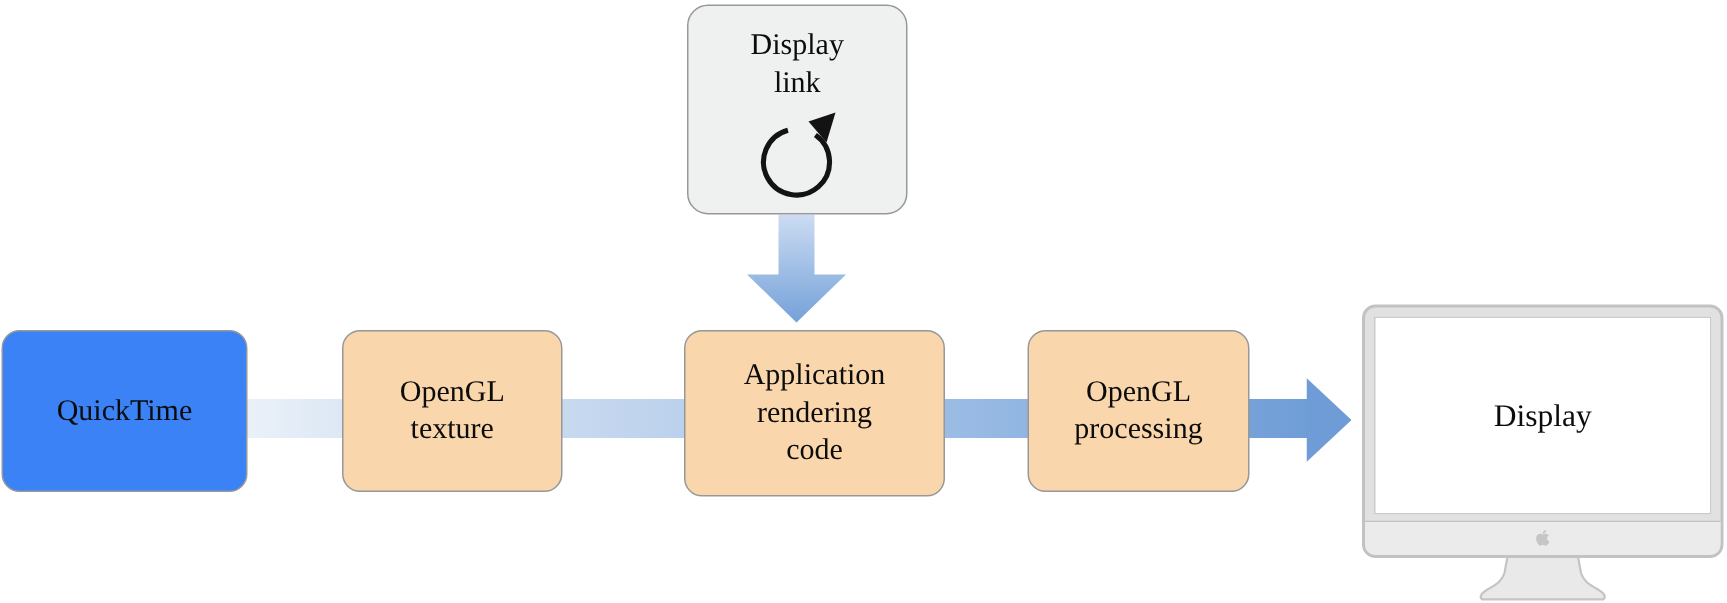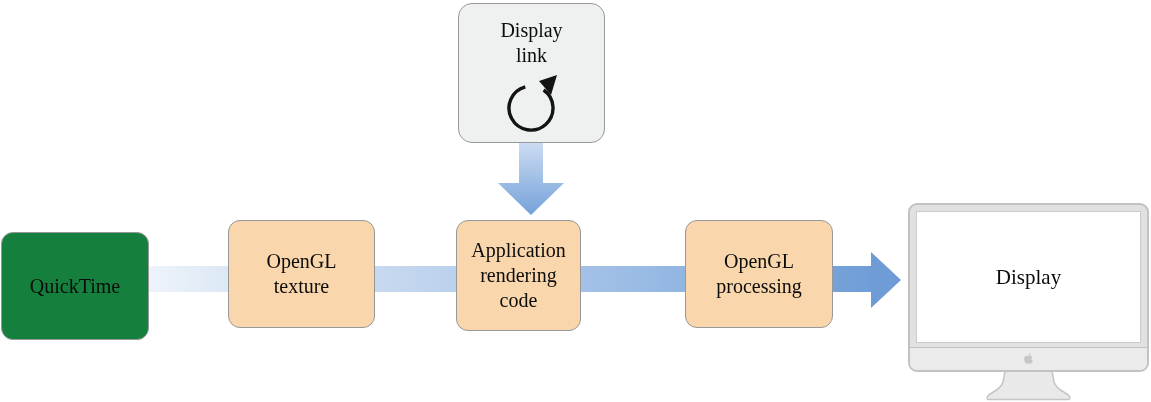--- a/index.html
+++ b/index.html
@@ -18,23 +18,23 @@
   .arrow-down      { position:absolute; left:498px; top:143px; z-index:1; }
 
   
   .node {
     position:absolute; z-index:2; box-sizing:border-box;
     border:1.5px solid #96989a; border-radius:12px;
     display:flex; align-items:center; justify-content:center;
     text-align:center;
   }
   .node-label { white-space:pre-line; font-size:20px; line-height:25px; color:#0c0c0c;font-family:Liberation Serif, serif; }
-  .n-quicktime   { left:1px;   top:232px; width:148px; height:108px; background:#15803d; }
+  .n-quicktime   { left:1px;   top:220px; width:164px; height:108px; background:#3b82f6; }
   .n-texture     { left:228px; top:220px; width:147px; height:108px; background:#f9d6ab; }
-  .n-appcode     { left:456px; top:220px; width:125px; height:111px; background:#f9d6ab; }
+  .n-appcode     { left:456px; top:220px; width:174px; height:111px; background:#f9d6ab; }
   .n-processing  { left:685px; top:220px; width:148px; height:108px; background:#f9d6ab; }
   .n-displaylink {
     left:458px; top:3px; width:147px; height:140px; background:#eff1f1;
     border-radius:14px; display:block;
   }
   .n-displaylink .node-label { display:block; padding-top:14px; }
   .loop-icon { position:absolute; left:41px; top:68px; }
 
   
   .monitor {

